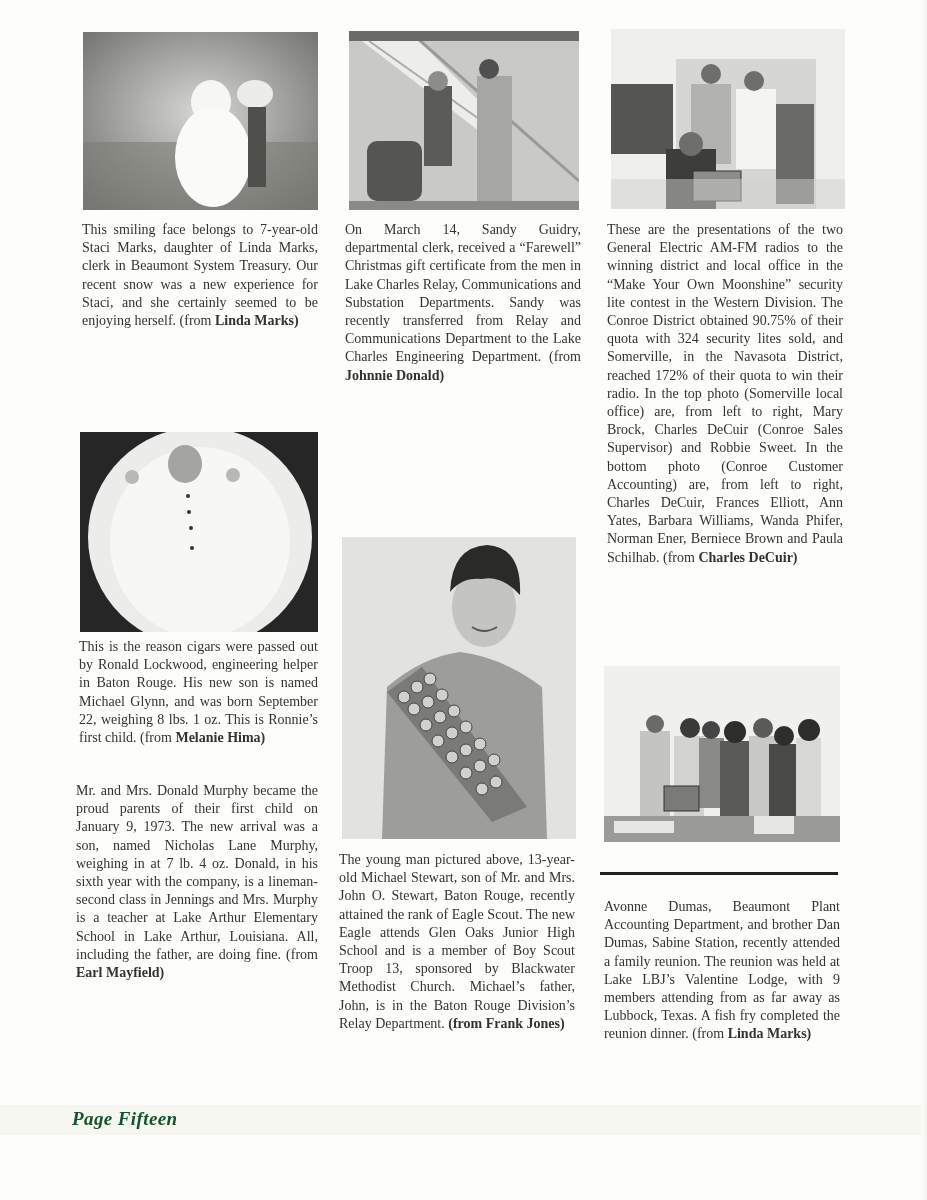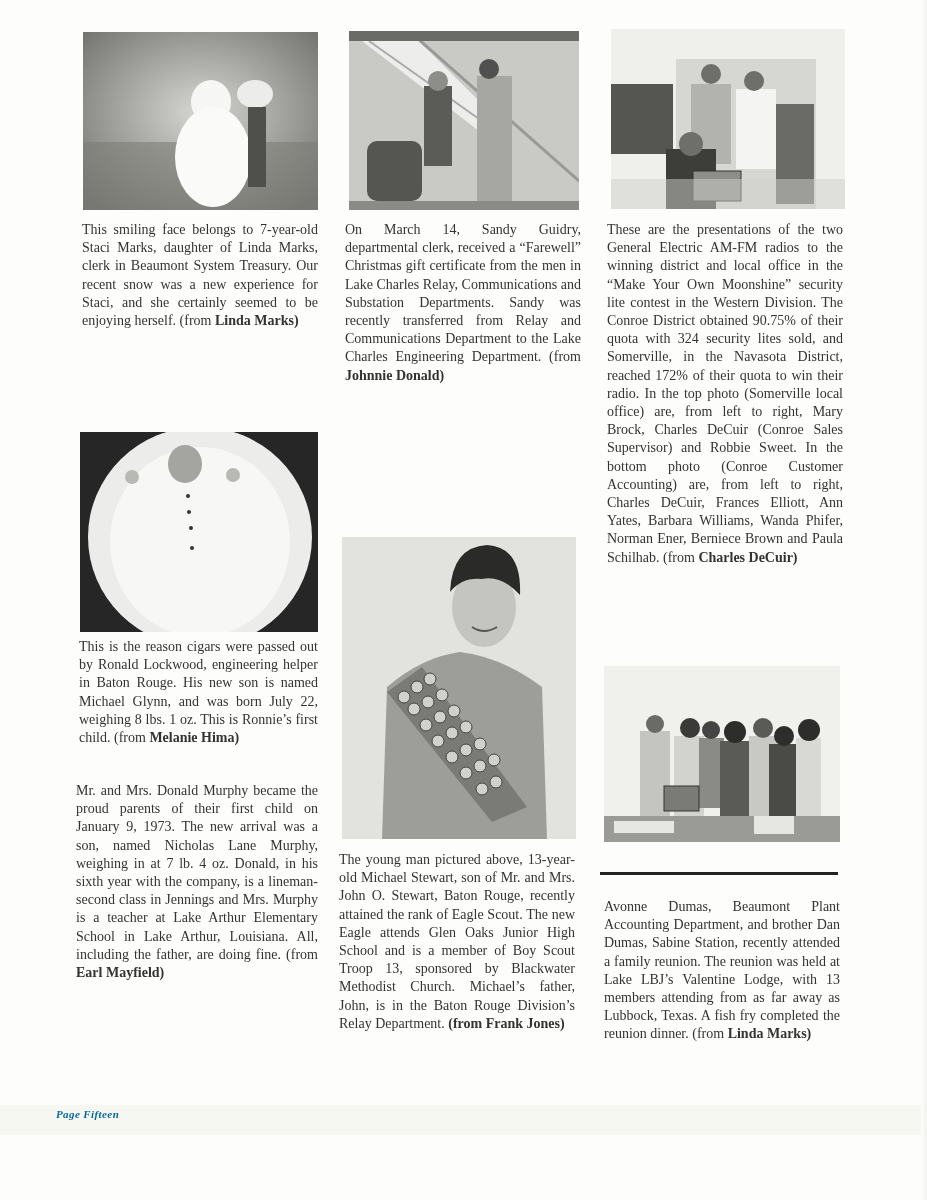--- a/index.html
+++ b/index.html
@@ -17,23 +17,23 @@
   .caption {
     position: absolute;
     font-family: "Liberation Serif", "DejaVu Serif", serif;
     font-size: 14px; line-height: 18.2px;
     text-align: justify; color: #333;
     hyphens: manual;
   }
   .caption .credit { font-weight: bold; }
   .rule { position: absolute; background: #222; }
   .folio {
-    position: absolute; left: 56px; top: 1108px;
+    position: absolute; left: 72px; top: 1108px;
     font-family: "Liberation Serif", "DejaVu Serif", serif;
-    font-style: italic; font-weight: bold; font-size: 11px; color: #0369a1;
+    font-style: italic; font-weight: bold; font-size: 19px; color: #14532d;
     letter-spacing: 0.4px;
   }
   .edge-shade {
     position: absolute; right: 0; top: 0; width: 6px; height: 1200px;
     background: linear-gradient(to right, #fdfdfb, #f2f2ee);
   }
   .band {
     position: absolute; left: 0; top: 1105px; width: 927px; height: 30px;
     background: #f7f7f2;
   }
@@ -72,21 +72,21 @@
     <ellipse cx="105" cy="32" rx="17" ry="19" fill="#a4a4a0"></ellipse>
     <circle cx="52" cy="45" r="7" fill="#b8b8b4"></circle>
     <circle cx="153" cy="43" r="7" fill="#b8b8b4"></circle>
     <circle cx="108" cy="64" r="2" fill="#333"></circle>
     <circle cx="109" cy="80" r="2" fill="#333"></circle>
     <circle cx="111" cy="96" r="2" fill="#333"></circle>
     <circle cx="112" cy="116" r="2" fill="#333"></circle>
   </svg>
 </div>
 <div class="caption" style="left:79px; top:638px; width:239px;">
-  <span>This is the reason cigars were passed out by Ronald Lockwood, engineering helper in Baton Rouge.  His new son is named Michael Glynn, and was born July 22, weighing 8 lbs. 1 oz.   This is Ronnie’s first child.  (from </span><span class="credit">Melanie Hima)</span>
+  <span>This is the reason cigars were passed out by Ronald Lockwood, engineering helper in Baton Rouge.  His new son is named Michael Glynn, and was born September 22, weighing 8 lbs. 1 oz.   This is Ronnie’s first child.  (from </span><span class="credit">Melanie Hima)</span>
 </div>
 
 <div class="caption" style="left:76px; top:782px; width:242px;">
   <span>Mr. and Mrs. Donald Murphy became the proud parents of their first child on January 9, 1973.  The new arrival was a son, named Nicholas Lane Murphy, weighing in at 7 lb. 4 oz. Donald, in his sixth year with the company, is a lineman-second class in Jennings and Mrs. Murphy is a teacher at Lake Arthur Elementary School in Lake Arthur, Louisiana. All, including the father, are doing fine. (from </span><span class="credit">Earl Mayfield)</span>
 </div>
 
 <div class="photo" style="left:349px; top:31px; width:230px; height:179px; background:#bdbdb9;">
   <svg viewBox="0 0 230 179" preserveAspectRatio="none">
     <rect width="230" height="179" fill="#c9c9c5"></rect>
     <polygon points="0,0 60,0 150,90 130,100" fill="#ededeb"></polygon>
@@ -181,16 +181,16 @@
         <circle cx="205" cy="64" r="11" fill="#2d2d2b"></circle>
     </g>
     <rect x="60" y="120" width="35" height="25" fill="#7a7a76" stroke="#333"></rect>
     <rect x="0" y="150" width="236" height="26" fill="#9a9a96"></rect>
     <rect x="10" y="155" width="60" height="12" fill="#e6e6e2"></rect>
     <rect x="150" y="150" width="40" height="18" fill="#e6e6e2"></rect>
   </svg>
 </div>
 <div class="rule" style="left:600px; top:872px; width:238px; height:3px;"></div>
 <div class="caption" style="left:604px; top:898px; width:236px;">
-  <span>Avonne Dumas, Beaumont Plant Accounting Department, and brother Dan Dumas, Sabine Station, recently attended a family reunion.  The reunion was held at Lake LBJ’s Valentine Lodge, with 13 members attending from as far away as Lubbock, Texas. A fish fry completed the reunion dinner.  (from </span><span class="credit">Linda Marks)</span>
+  <span>Avonne Dumas, Beaumont Plant Accounting Department, and brother Dan Dumas, Sabine Station, recently attended a family reunion.  The reunion was held at Lake LBJ’s Valentine Lodge, with 9 members attending from as far away as Lubbock, Texas. A fish fry completed the reunion dinner.  (from </span><span class="credit">Linda Marks)</span>
 </div>
 
 <div class="folio">Page Fifteen</div>
 
 </body></html>

